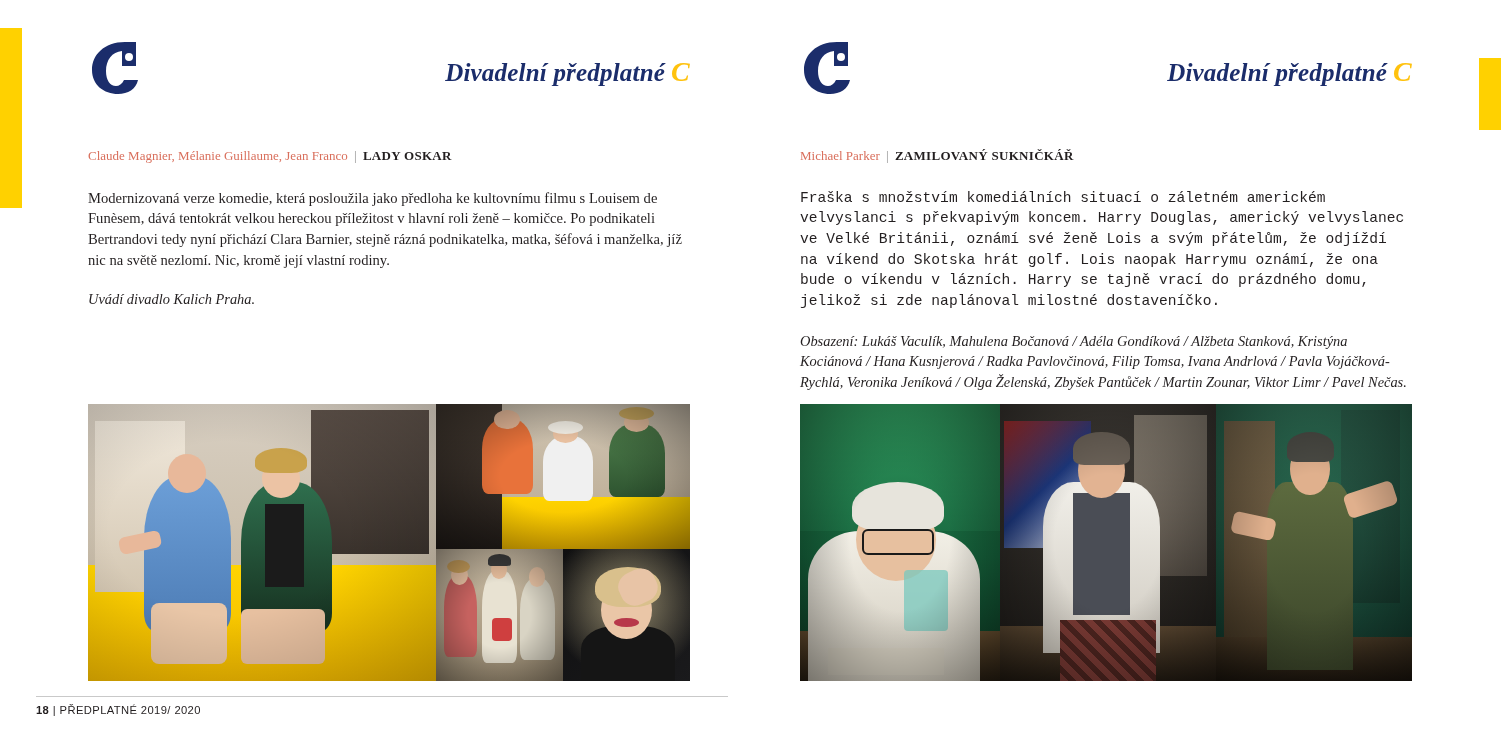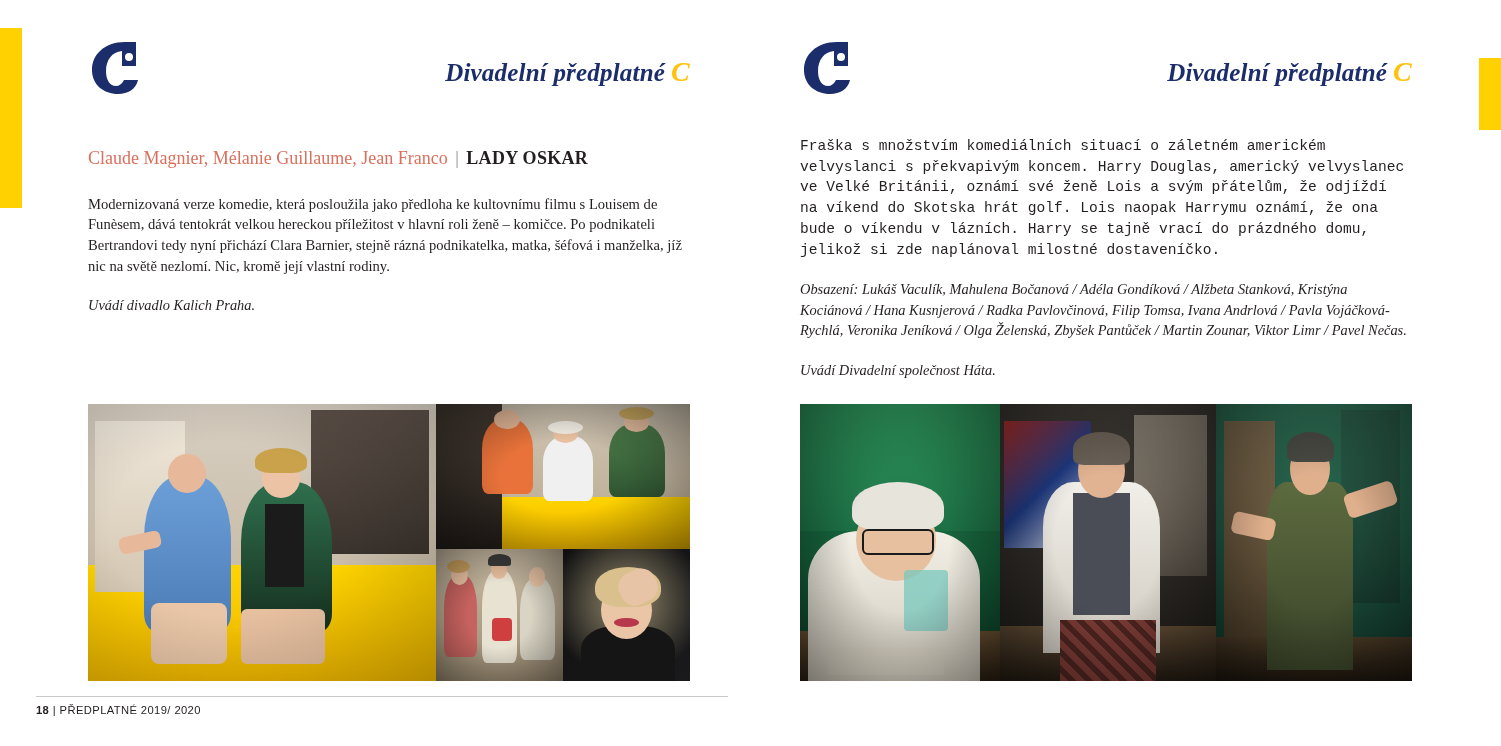--- a/index.html
+++ b/index.html
@@ -76,21 +76,21 @@
   }
   .header-title .grp {
     color: #ffc20e;
     font-size: 28px;
     margin-left: 6px;
   }
 
   
   .show-title {
     margin-top: 36px;
-    font-size: 18px;
+    font-size: 13px;
     line-height: 1.2;
     color: #d96f5c;
     white-space: nowrap;
   }
   .show-title .sep {
     color: #8f8f8f;
     font-weight: normal;
     margin: 0 3px;
   }
   .show-title .name {
@@ -322,20 +322,25 @@
           <svg viewBox="0 0 52 56" width="52" height="56" aria-hidden="true">
             <path d="M37 2 C16 2 4 15 4 30 C4 45 16 54 30 54 C40 54 48 49 50 40 L36 40 C34 44 31 46 28 46 C22 46 18 40 18 31 C18 20 24 12 34 11 L34 26 L48 26 L48 2 Z" fill="#1b2d6b"></path>
             <circle cx="41" cy="17" r="4" fill="#ffffff"></circle>
           </svg>
         </span>
         <div class="header-title">
           <span>Divadelní předplatné</span><span class="grp">C</span>
         </div>
       </div>
 
+      <div class="show-title">
+        <span>Michael Parker</span>
+        <span class="sep">|</span>
+        <span class="name">ZAMILOVANÝ SUKNIČKÁŘ</span>
+      </div>
 
       <div class="body-text">Fraška s množstvím komediálních situací o záletném americkém velvyslanci s překvapivým koncem. Harry Douglas, americký velvyslanec ve Velké Británii, oznámí své ženě Lois a svým přátelům, že odjíždí na víkend do Skotska hrát golf. Lois naopak Harrymu oznámí, že ona bude o víkendu v lázních. Harry se tajně vrací do prázdného domu, jelikož si zde naplánoval milostné dostaveníčko.</div>
       <div class="cast">Obsazení: Lukáš Vaculík, Mahulena Bočanová / Adéla Gondíková / Alžbeta Stanková, Kristýna Kociánová / Hana Kusnjerová / Radka Pavlovčinová, Filip Tomsa, Ivana Andrlová / Pavla Vojáčková-Rychlá, Veronika Jeníková / Olga Želenská, Zbyšek Pantůček / Martin Zounar, Viktor Limr / Pavel Nečas.</div>
       <div class="presented">Uvádí Divadelní společnost Háta.</div>
     </div>
 
     <div class="photos">
       <div class="photo-grid-right">
         <div class="ph">
           <div class="scene" style="background:linear-gradient(180deg,#1f7a48 0%, #15603a 55%, #0d3d26 100%);"></div>

